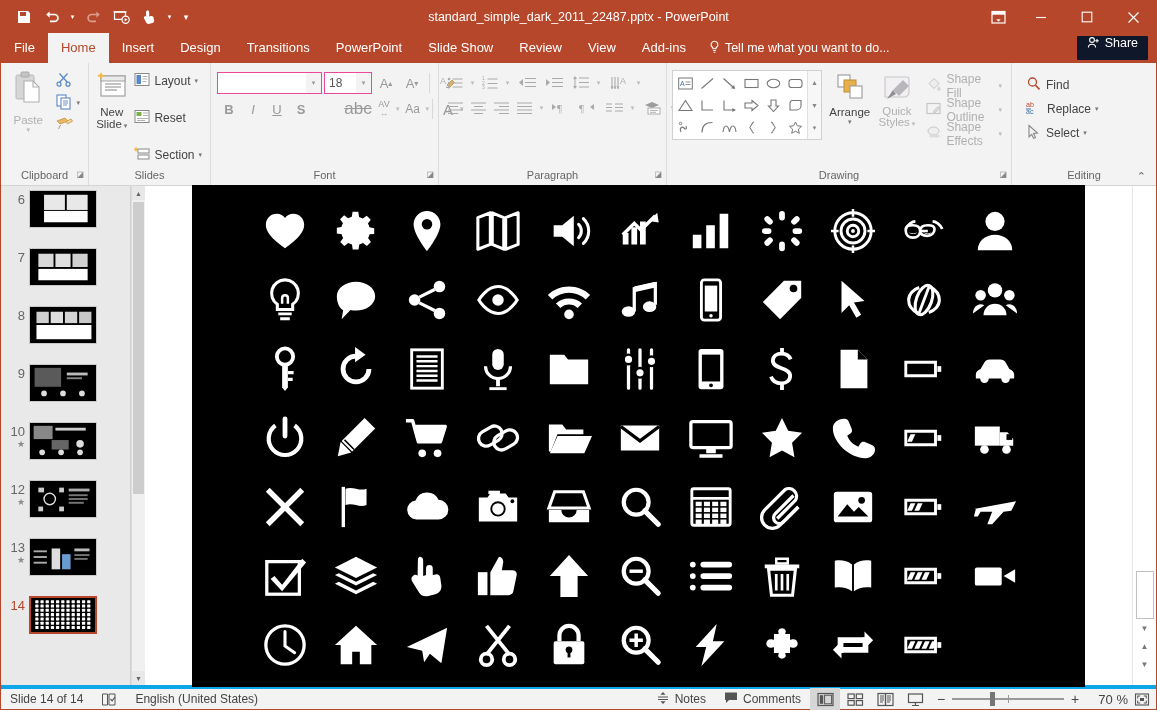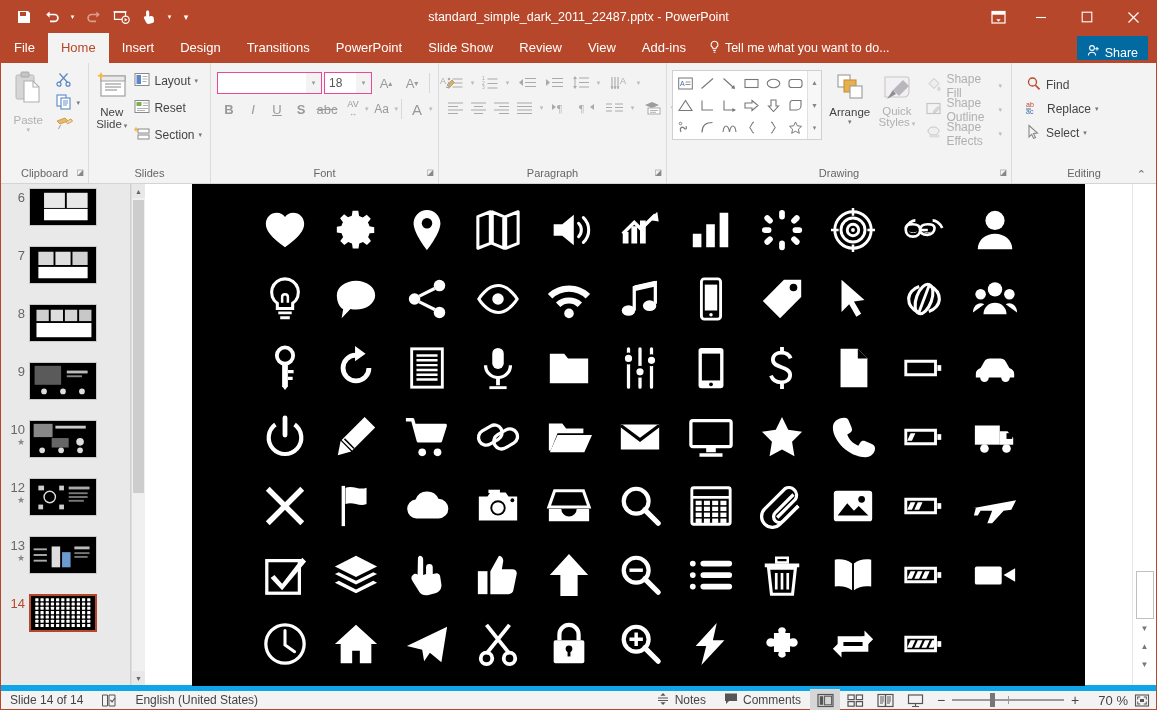--- a/index.html
+++ b/index.html
@@ -66,22 +66,22 @@
     display: flex; align-items: center; gap: 5px;
     color: #ffffff; font-size: 12.5px;
     height: 30px; padding: 0 10px;
   }
   .acct {
     margin-left: auto; display: flex; align-items: center;
     color: #ffffff; font-size: 12.5px; height: 30px;
   }
   .acct-name { padding: 0 10px; margin-top: 44px; }
   .share-btn {
-    display: flex; align-items: flex-end; gap: 5px;
-    background: #0369a1; height: 24px; padding: 0 10px;
+    display: flex; align-items: flex-start; gap: 5px;
+    background: #0f172a; height: 24px; padding: 0 10px;
     margin-right: 8px; color: #fff; font-size: 12.5px;
     border-radius: 1px;
   }
 
   
   .ribbon {
     background: #f3f3f3; flex: 0 0 121px;
     display: flex; position: relative;
     border-bottom: 1px solid #d4d4d4;
   }
@@ -216,21 +216,21 @@
     flex: 0 0 24px; border-left: 1px solid #e6e6e6;
   }
   .rr-spacer { flex: 1; }
   .rr-box { width: 18px; height: 48px; margin: 0 auto; border: 1px solid #c0c0c0; background: #fff; }
   .rr-btn { height: 18px; display: flex; align-items: center; justify-content: center; font-size: 8px; color: #777; }
 
   
   .statusbar {
     height: 24px; background: #f3f3f3; display: flex;
     align-items: center; font-size: 12px; color: #444;
-    flex: 0 0 24px; border-top: 6px solid #0ea5e9;
+    flex: 0 0 24px; border-top: 4px solid #0ea5e9;
   }
   .sb-item { display: flex; align-items: center; gap: 5px; padding: 0 9px; height: 24px; }
   .sb-right { margin-left: auto; display: flex; align-items: center; }
   .viewbtn { width: 30px; height: 22px; display:flex; align-items:center; justify-content:center; }
   .viewbtn.active { background: #d6d6d6; }
   .zoomslider { display: flex; align-items: center; gap: 6px; padding: 0 6px; }
   .zs-track { width: 112px; height: 2px; background: #999; position: relative; }
   .zs-mid { position: absolute; left: 56px; top: -3px; width: 1px; height: 8px; background:#999; }
   .zs-handle { position: absolute; left: 38px; top: -6px; width: 5px; height: 14px; background: #767676; }
   .zs-pm { font-size: 14px; color: #444; width: 10px; text-align:center; }
@@ -402,21 +402,21 @@
               <path stroke="#b0b0b0" stroke-width="1.3" d="M11 13h16M11 16h16M11 19h12"></path>
               <rect x="7" y="5" width="24" height="5" fill="#eaeaea" stroke="#a0a0a0" stroke-width="1"></rect>
               <path fill="#f5b942" d="M7 1l1.2 2.6L11 4.8 8.2 6 7 8.6 5.8 6 3 4.8l2.8-1.2z"></path>
             </svg>
           </span>
           <span class="lbl" style="font-size:11.5px;">
             <span>New</span><br>
             <span>Slide</span><span class="caret"> ▾</span>
           </span>
         </div>
-        <div class="clipboard-col" style="gap:6px;">
+        <div class="clipboard-col" style="gap:16px;">
           <div class="smallbtn">
             <span>
               <svg width="16" height="15" viewBox="0 0 16 15">
                   <rect x="1" y="1.5" width="14" height="12" fill="#fff" stroke="#8a8a8a" stroke-width="1"></rect>
                   <rect x="2.5" y="3" width="4.5" height="9" fill="#5a87c5"></rect>
                   <path stroke="#a8a8a8" stroke-width="0.9" d="M8.5 4.5h5M8.5 7h5M8.5 9.5h4"></path>
                 </svg>
             </span>
             <span>Layout</span>
             <span class="caret">▾</span>
@@ -469,21 +469,21 @@
                 <path fill="#d8b06a" stroke="#b89550" stroke-width="0.8" d="M8 10l5-5 2.5 2.5-5 5z"></path>
                 <path stroke="#999" stroke-width="1" d="M7 12l3 1"></path>
               </svg>
           </div>
         </div>
         <div class="font-row2">
           <div class="fbtn b">B</div>
           <div class="fbtn i">I</div>
           <div class="fbtn u">U</div>
           <div class="fbtn" style="font-weight:bold;">S</div>
-          <div class="fbtn s" style="font-size:13px;width:28px;">abc</div>
+          <div class="fbtn s" style="font-size:17px;width:28px;margin-left:31px;">abc</div>
           <div class="fbtn" style="width:24px;font-size:9px;line-height:9px;text-align:center;">
             <span style="display:block"><span>AV</span><br><span style="font-size:8px;">↔</span></span>
           </div>
           <span class="caret dis">▾</span>
           <div class="fbtn" style="width:26px;font-size:12px;">Aa</div>
           <span class="caret dis">▾</span>
           <div class="vsep"></div>
           <div class="fbtn" style="font-size:15px;">A</div>
           <span class="caret dis">▾</span>
         </div>

